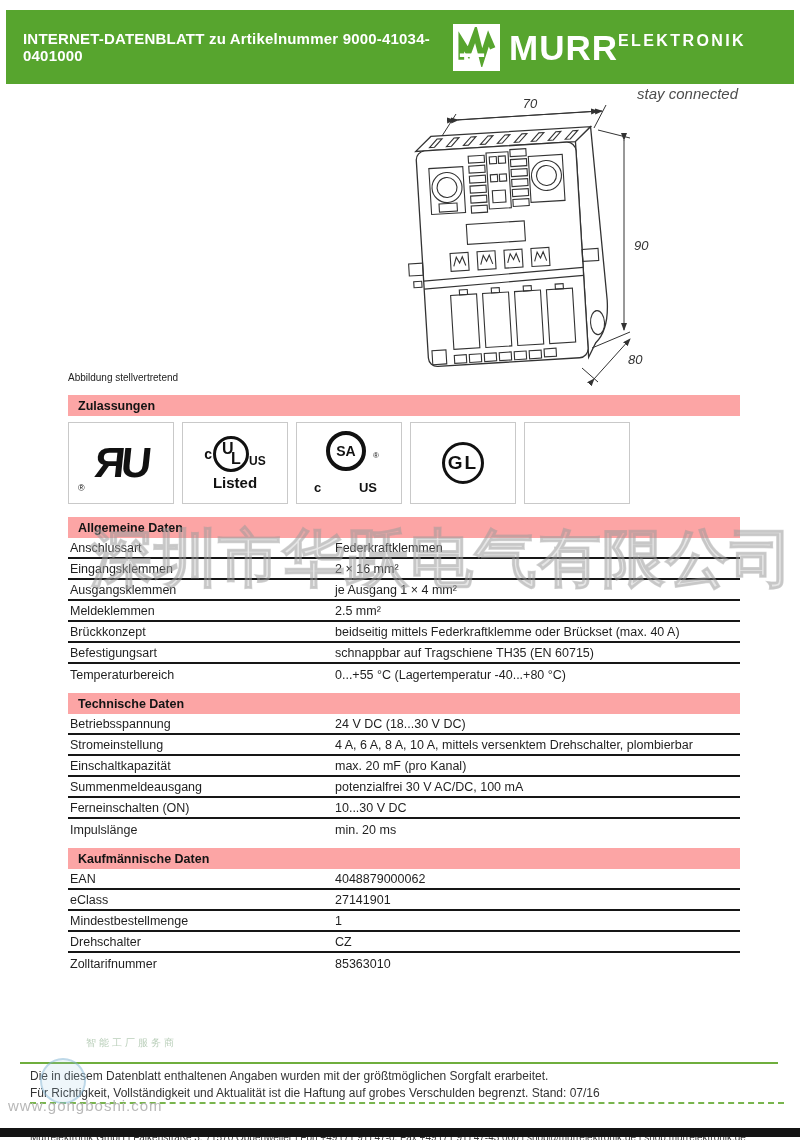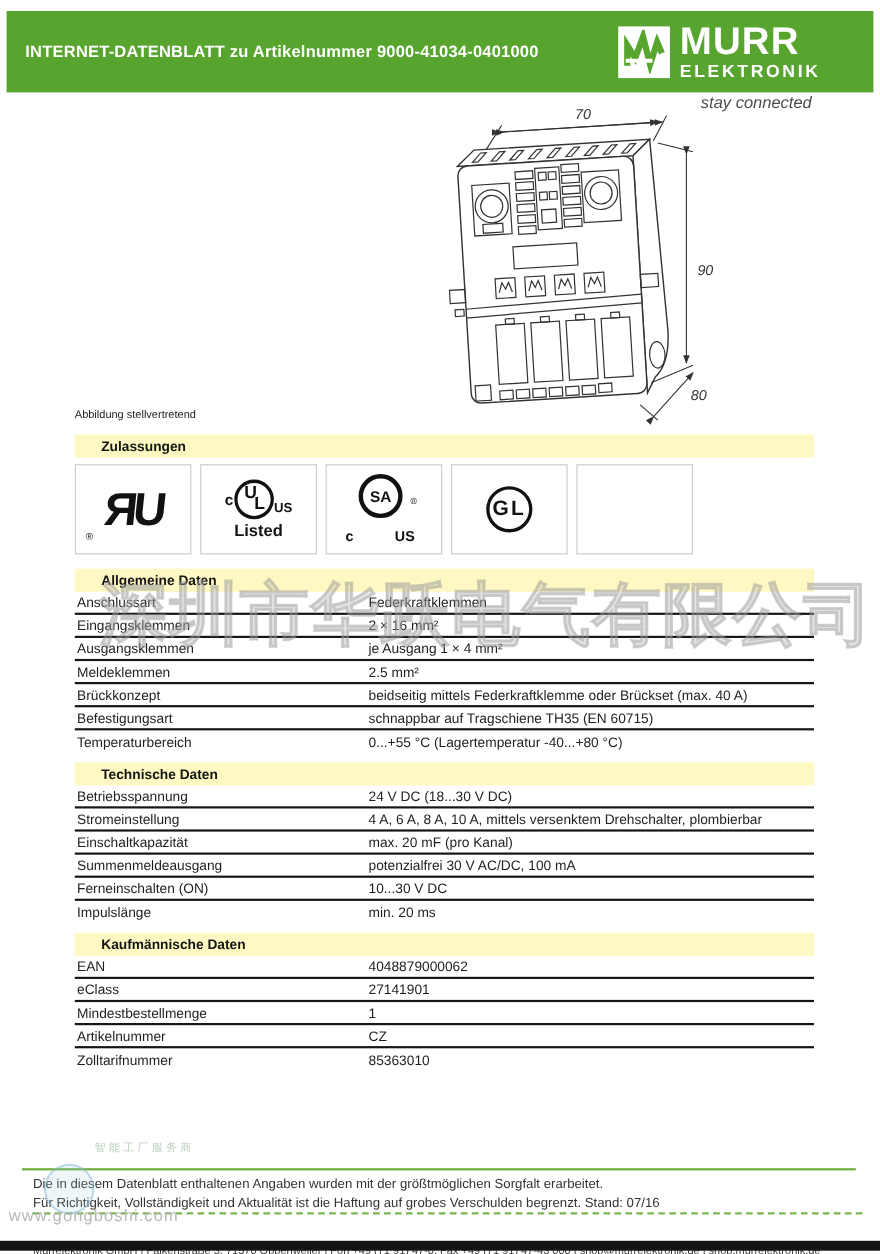--- a/index.html
+++ b/index.html
@@ -16,38 +16,38 @@
   .topbar {
     position: absolute; top: 10px; left: 6px; right: 6px; height: 74px;
     background: #57a52e;
     display: flex; align-items: center; justify-content: space-between;
   }
   .topbar-title {
     color: #fff; font-weight: bold; font-size: 15px; padding-left: 17px; letter-spacing: .2px;
   }
   .brand { display: flex; align-items: center; gap: 9px; padding-right: 48px; }
   .brand-mark { width: 47px; height: 47px; background: #fff; display: flex; align-items: center; justify-content: center; }
-  .brand-text { display: flex; flex-direction: column; line-height: 1; }
+  .brand-text { display: flex; flex-direction: row; line-height: 1; }
   .brand-top { color: #fff; font-weight: bold; font-size: 35px; letter-spacing: 1px; }
   .brand-bottom { color: #fff; font-weight: bold; font-size: 16px; letter-spacing: 2.4px; margin-top: 3px; }
   .tagline {
     position: absolute; top: 85px; right: 62px;
     font-style: italic; font-weight: normal; color: #4d4d4d; font-size: 15px;
   }
 
   
   .drawing { position: absolute; left: 392px; top: 96px; width: 325px; height: 292px; font-style: italic; }
   .drawing svg { width: 100%; height: 100%; }
   .caption { position: absolute; left: 68px; top: 372px; font-size: 10px; color: #222; }
 
   
   .content { position: absolute; left: 68px; top: 395px; width: 672px; }
   .secbar {
-    height: 21px; background: #fef9c3;
-    display: flex; align-items: center; padding-left: 24px;
+    height: 21px; background: #fca5a5;
+    display: flex; align-items: center; padding-left: 10px;
     font-weight: bold; font-size: 12.5px; color: #141414;
   }
   .secbar.gap13 { margin-top: 13px; }
   .secbar.gap8  { margin-top: 8px; }
 
   .certs { display: flex; gap: 8px; margin-top: 6px; }
   .cert {
     width: 106px; height: 82px; border: 1px solid #c9c9c9; background: #fff;
     position: relative; display: flex; align-items: center; justify-content: center;
   }
@@ -369,21 +369,21 @@
       </div>
     <div class="row">
         <span class="lbl">eClass</span>
         <span class="val">27141901</span>
       </div>
     <div class="row">
         <span class="lbl">Mindestbestellmenge</span>
         <span class="val">1</span>
       </div>
     <div class="row">
-        <span class="lbl">Artikelnummer</span>
+        <span class="lbl">Drehschalter</span>
         <span class="val">CZ</span>
       </div>
     <div class="row">
         <span class="lbl">Zolltarifnummer</span>
         <span class="val">85363010</span>
       </div>
   </div>
 </div>
 
 <div class="footline"></div>

